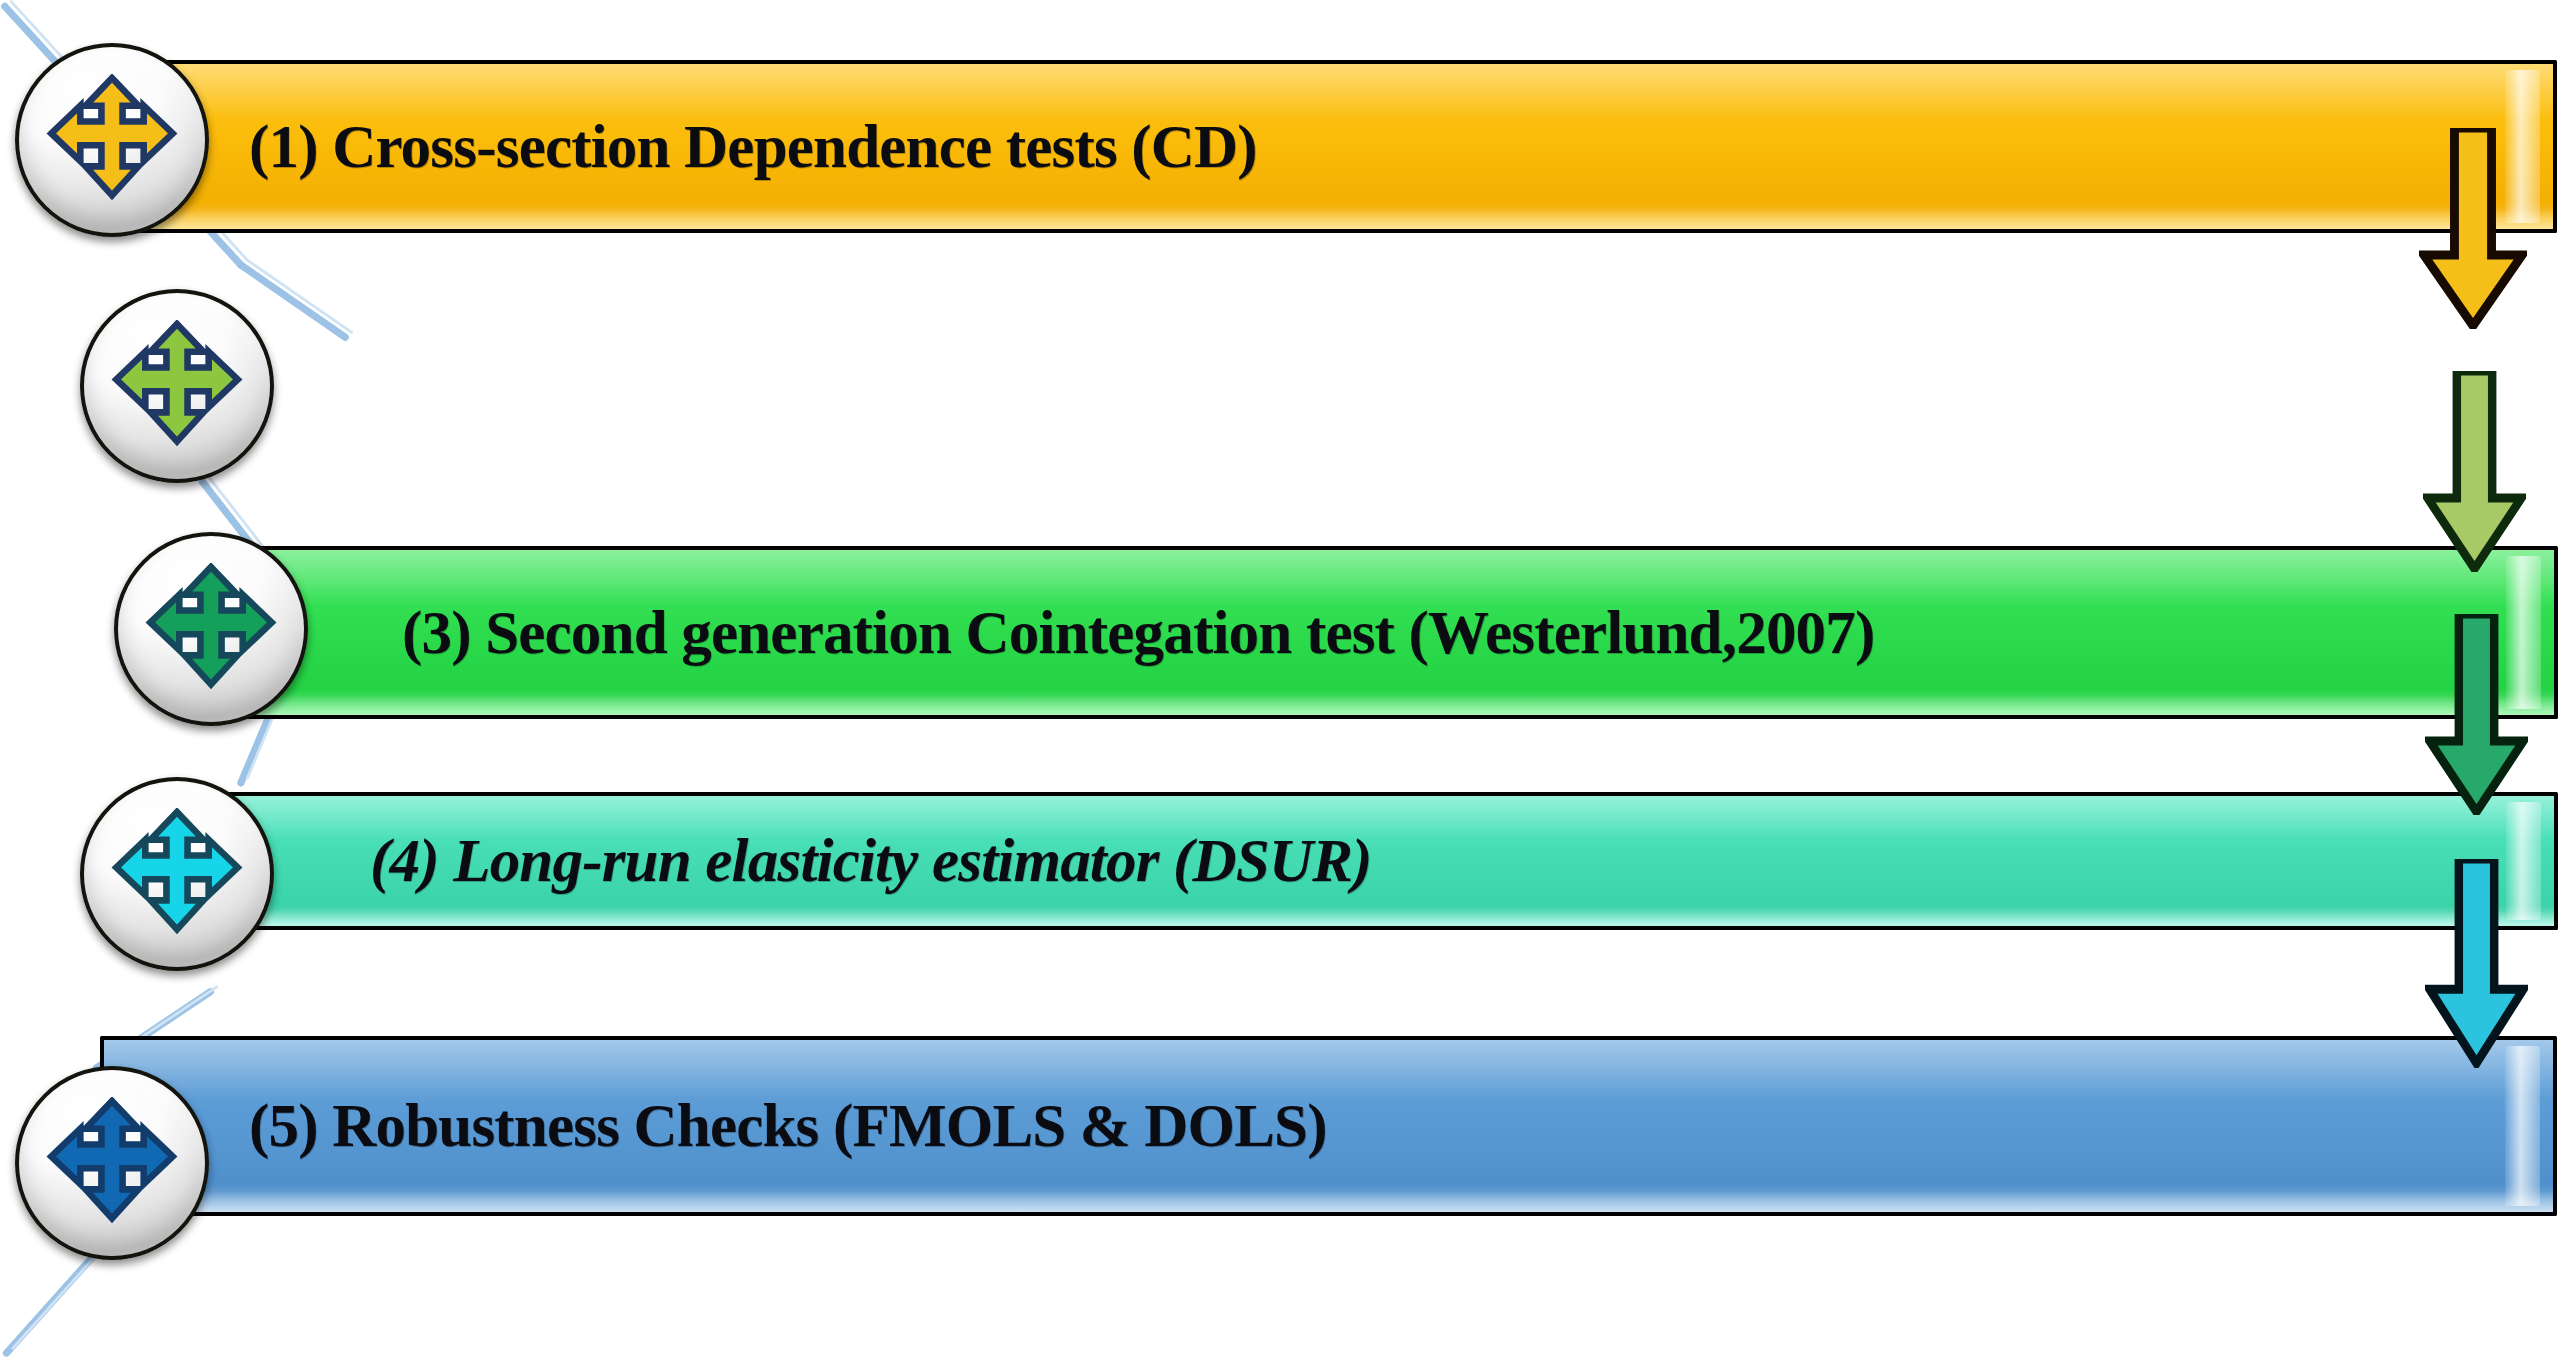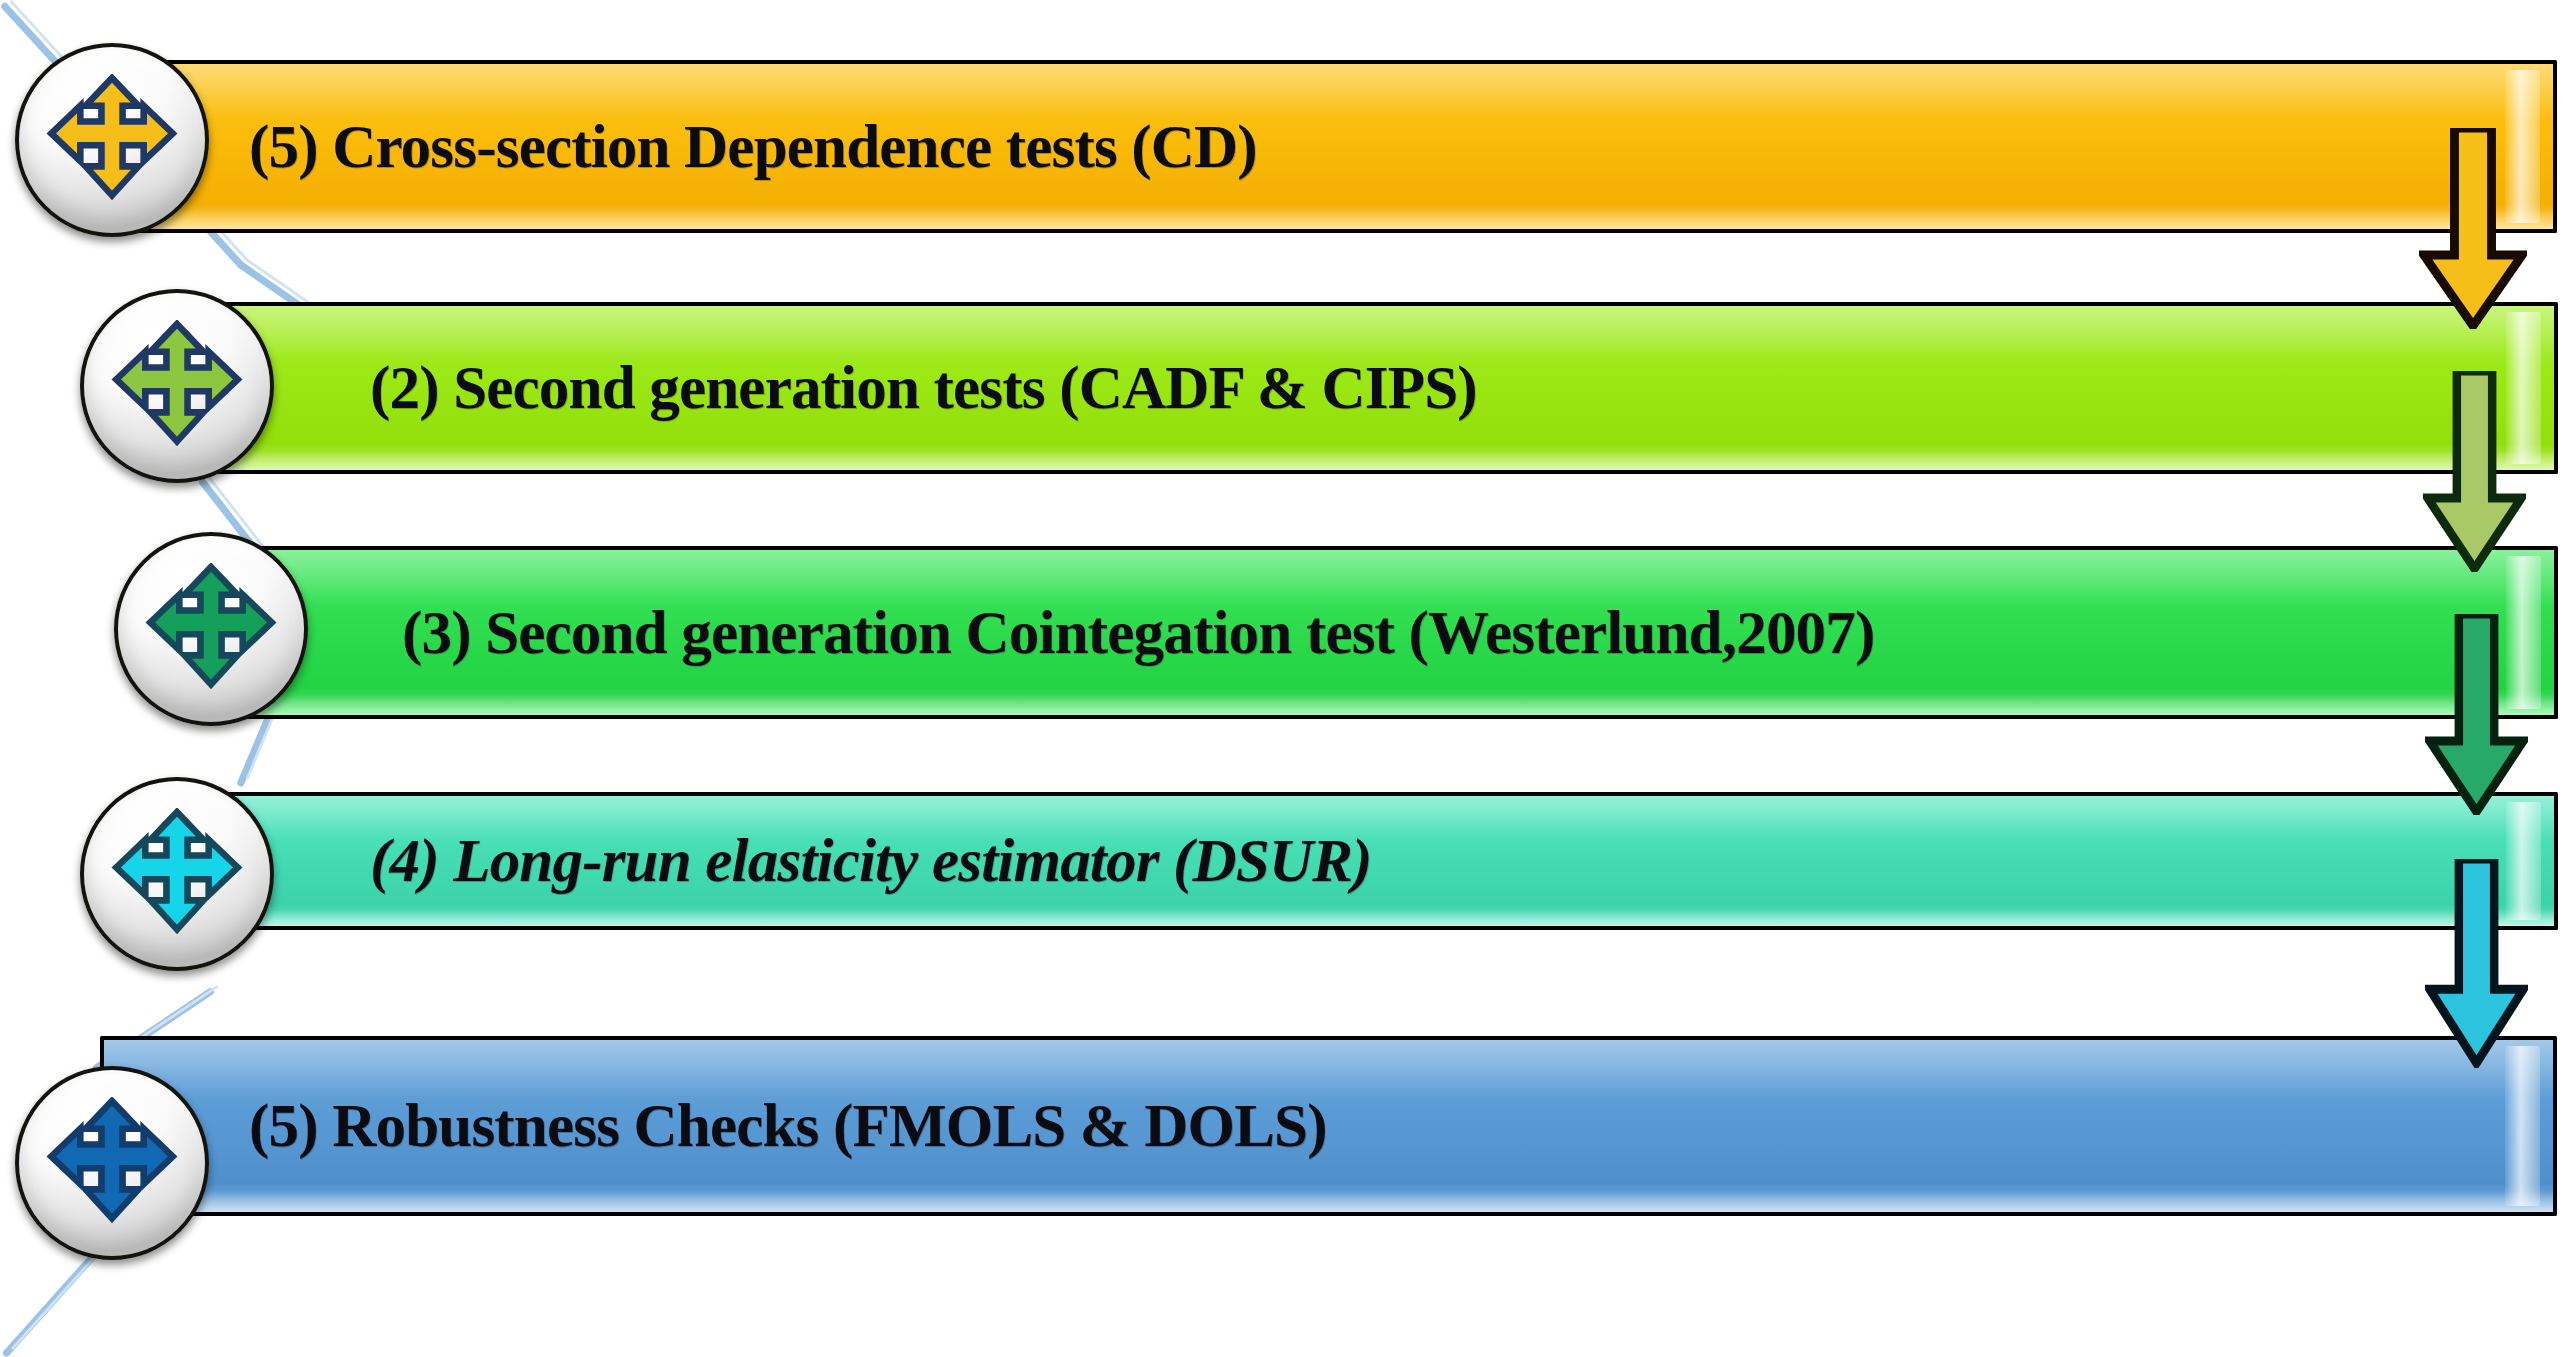--- a/index.html
+++ b/index.html
@@ -144,43 +144,34 @@
     </g>
   </svg>
 
   <div class="step-row" style="left:100px; top:60px; width:2457px; height:173px;">
     <div class="step-bar">
       <div class="bar-fill" style="background:linear-gradient(to bottom,#FDC51F 0%,#FBBC0A 42%,#F3AE02 88%,#FFD451 100%);"></div>
       <div class="bar-sheen"></div>
       <div class="bar-bottom-sheen"></div>
       <div class="bar-bevel"></div>
     </div>
-    <div class="step-label" style="left:149px;">(5) Cross-section Dependence tests (CD)</div>
+    <div class="step-label" style="left:149px;">(1) Cross-section Dependence tests (CD)</div>
   </div>
   <div class="step-badge" style="left:14.5px; top:43px;">
     <svg viewBox="0 0 100 100">
       <path d="M50 3 L70 24 L58 24 L58 36 L74 36 L74 24 L96 45 L74 66 L74 54 L58 54 L58 70 L70 70 L50 92 L30 70 L42 70 L42 54 L26 54 L26 66 L4 45 L26 24 L26 36 L42 36 L42 24 L30 24 Z" fill="#F5BE18" stroke="#1F3864" stroke-width="5" stroke-linejoin="miter"></path>
     </svg>
   </div>
 
   <div class="down-arrow" style="left:2419px; top:128px; width:108px; height:201px;">
     <svg viewBox="0 0 134 250" preserveAspectRatio="none">
       <path d="M44 0 L90 0 L90 158 L128 158 L67 246 L6 158 L44 158 Z" fill="#F5BE18" stroke="#170A00" stroke-width="11" stroke-linejoin="miter"></path>
     </svg>
   </div>
 
-  <div class="step-row" style="left:165px; top:302px; width:2393px; height:172px;">
-    <div class="step-bar">
-      <div class="bar-fill" style="background:linear-gradient(to bottom,#A8EE2F 0%,#9CE815 42%,#92DE0B 88%,#C6F471 100%);"></div>
-      <div class="bar-sheen"></div>
-      <div class="bar-bottom-sheen"></div>
-      <div class="bar-bevel"></div>
-    </div>
-    <div class="step-label" style="left:205px;">(2) Second generation tests (CADF &amp; CIPS)</div>
-  </div>
   <div class="step-badge" style="left:80px; top:289px;">
     <svg viewBox="0 0 100 100">
       <path d="M50 3 L70 24 L58 24 L58 36 L74 36 L74 24 L96 45 L74 66 L74 54 L58 54 L58 70 L70 70 L50 92 L30 70 L42 70 L42 54 L26 54 L26 66 L4 45 L26 24 L26 36 L42 36 L42 24 L30 24 Z" fill="#8DC63F" stroke="#1F3864" stroke-width="5" stroke-linejoin="miter"></path>
     </svg>
   </div>
 
   <div class="down-arrow" style="left:2423px; top:371px; width:103px; height:201px;">
     <svg viewBox="0 0 134 250" preserveAspectRatio="none">
       <path d="M44 0 L90 0 L90 158 L128 158 L67 246 L6 158 L44 158 Z" fill="#A9C866" stroke="#0E2A0C" stroke-width="11" stroke-linejoin="miter"></path>
     </svg>

